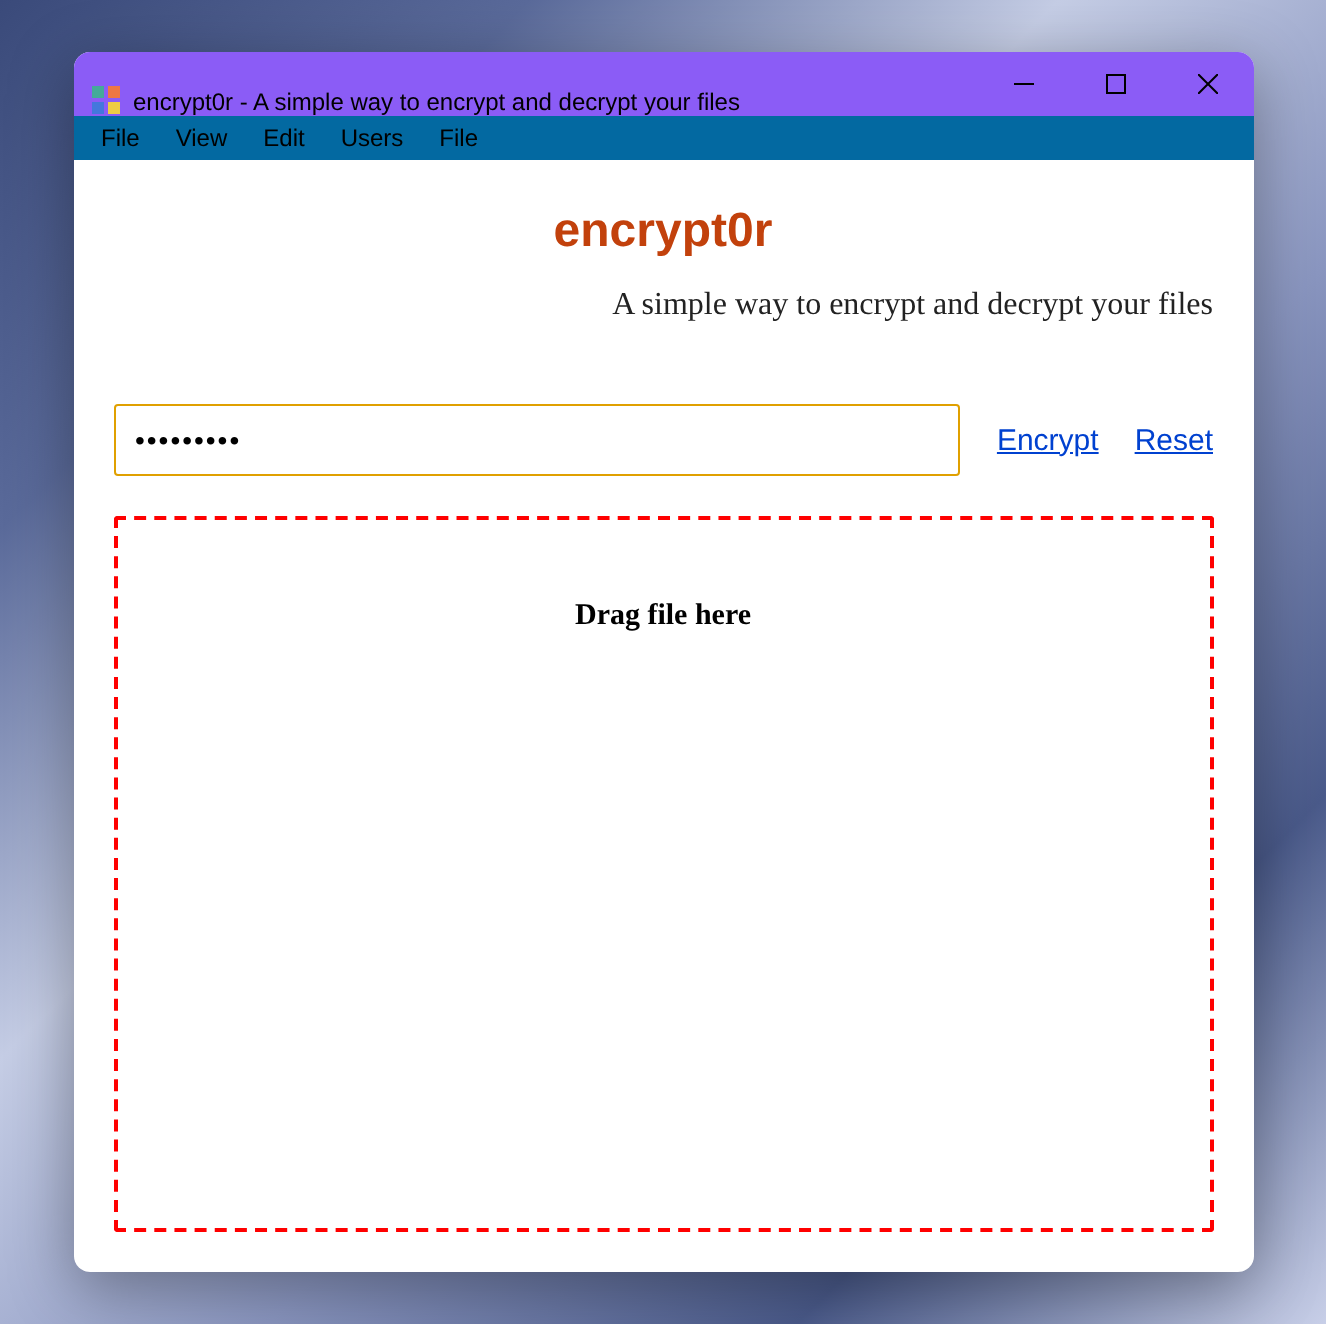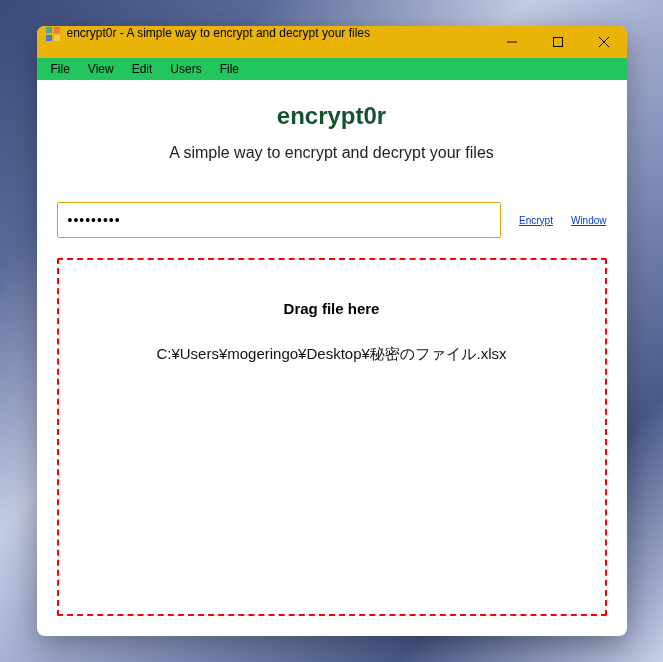--- a/index.html
+++ b/index.html
@@ -19,23 +19,23 @@
       background: #ffffff;
       border-radius: 8px;
       box-shadow: 0 8px 32px rgba(0,0,0,0.35);
       display: flex;
       flex-direction: column;
       overflow: hidden;
     }
     .titlebar {
       height: 32px;
       display: flex;
-      align-items: flex-start;
+      align-items: flex-end;
       padding-left: 8px;
-      background: #eab308;
+      background: #8b5cf6;
     }
     .titlebar-icon {
       width: 16px;
       height: 16px;
       margin-right: 6px;
       display: inline-flex;
       align-items: center;
       justify-content: center;
     }
     .titlebar-icon svg { width: 16px; height: 16px; }
@@ -58,48 +58,48 @@
       color: #000;
       cursor: pointer;
     }
     .win-btn svg { width: 10px; height: 10px; }
     .menubar {
       height: 22px;
       display: flex;
       align-items: center;
       padding: 0 6px;
       gap: 2px;
-      background: #22c55e;
+      background: #0369a1;
     }
     .menu-item {
       font-size: 12px;
       color: #000;
       padding: 2px 8px;
       cursor: pointer;
     }
     .content {
       flex: 1;
       padding: 18px 20px 20px 20px;
       display: flex;
       flex-direction: column;
     }
     .app-title {
       font-size: 24px;
       font-weight: 700;
       text-align: center;
       font-family: Verdana, Geneva, sans-serif;
-      color: #14532d;
+      color: #c2410c;
       margin-top: 4px;
     }
     .app-subtitle {
       font-size: 16px;
-      text-align: center;
+      text-align: right;
       color: #222;
       margin-top: 14px;
-      font-family: Liberation Sans, sans-serif;
+      font-family: Liberation Serif, serif;
     }
     .input-row {
       display: flex;
       align-items: center;
       margin-top: 40px;
       gap: 18px;
     }
     .password-input {
       flex: 1;
       height: 36px;
@@ -107,38 +107,38 @@
       border-radius: 2px;
       padding: 0 10px;
       font-size: 14px;
       letter-spacing: 1px;
       outline: none;
       color: #000;
       font-family: Arial, sans-serif;
     }
     .link-btn {
       color: #0041d0;
-      font-size: 10px;
+      font-size: 15px;
       text-decoration: underline;
       cursor: pointer;
       font-family: Verdana, Geneva, sans-serif;
     }
     .dropzone {
       margin-top: 20px;
       flex: 1;
       border: 2px dashed #ff0000;
       border-radius: 2px;
       padding: 40px 20px;
       text-align: center;
     }
     .drop-title {
       font-size: 15px;
       font-weight: 700;
       color: #000;
-      font-family: Liberation Sans, sans-serif;
+      font-family: Liberation Serif, serif;
     }
     .drop-path {
       margin-top: 28px;
       font-size: 15px;
       color: #111;
       font-family: Verdana, Geneva, sans-serif;
       word-break: break-all;
     }
   </style>
 </head>
@@ -183,21 +183,20 @@
     <span class="menu-item">File</span>
   </div>
 
   <div class="content">
     <div class="app-title">encrypt0r</div>
     <div class="app-subtitle">A simple way to encrypt and decrypt your files</div>
 
     <div class="input-row">
       <input type="text" class="password-input" value="•••••••••" style="">
       <span class="link-btn">Encrypt</span>
-      <span class="link-btn">Window</span>
+      <span class="link-btn">Reset</span>
     </div>
 
     <div class="dropzone">
       <div class="drop-title">Drag file here</div>
-      <div class="drop-path">C:¥Users¥mogeringo¥Desktop¥秘密のファイル.xlsx</div>
     </div>
   </div>
 </div>
 
 </body></html>

